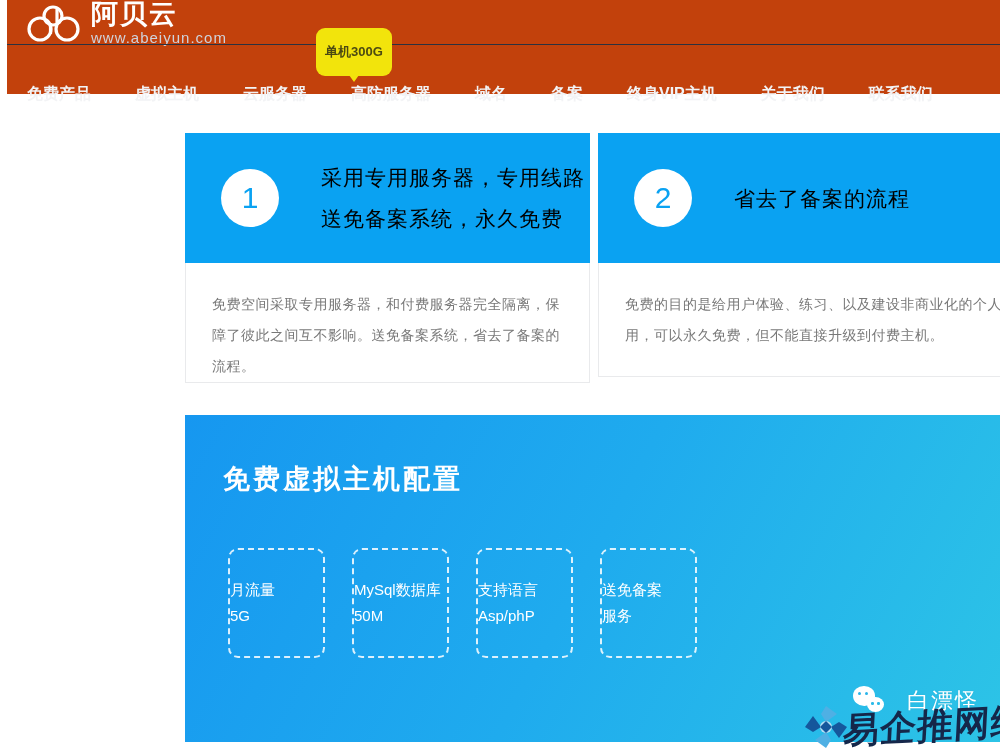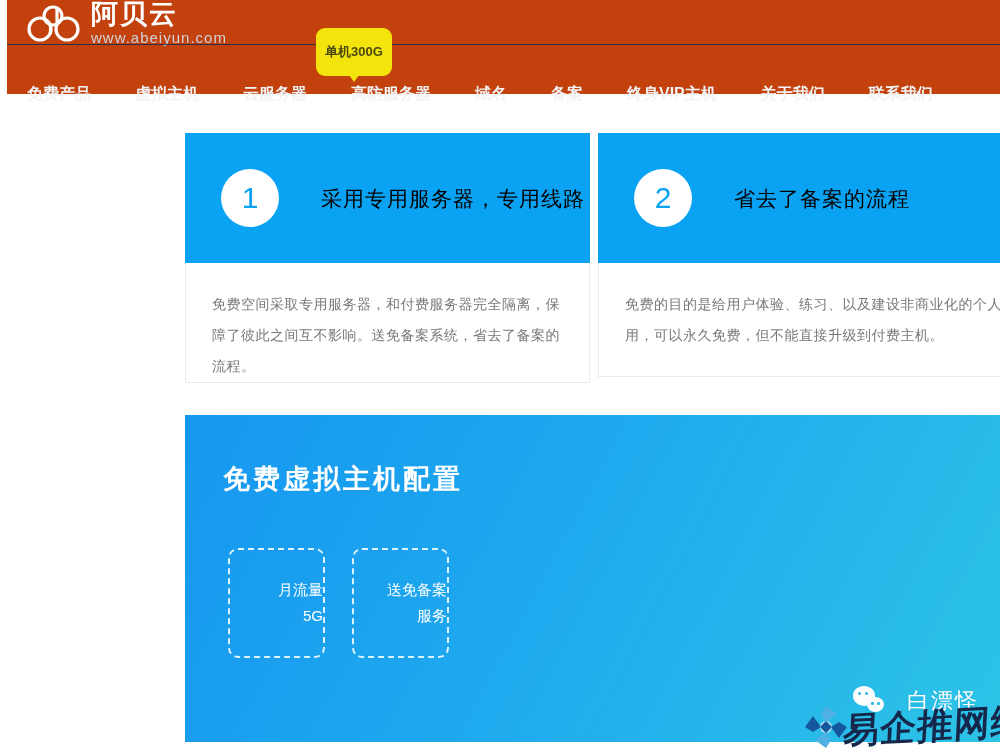--- a/index.html
+++ b/index.html
@@ -39,21 +39,21 @@
     min-height:114px; padding:26px 26px 0 26px; color:#787878; font-size:14px;
     line-height:31px; letter-spacing:0.5px; }
 
   
   .config { position:absolute; left:185px; top:415px; width:900px; height:327px;
     background:linear-gradient(118deg, #1697f0 0%, #1fabee 45%, #2fc8e5 100%); }
   .config-title { position:absolute; left:38px; top:46px; color:#fff; font-size:27px;
     font-weight:bold; letter-spacing:3px;font-family:Liberation Serif, serif; }
   .config-items { position:absolute; left:43px; top:133px; display:flex; }
   .config-box { width:97px; height:110px; margin-right:27px; border:2px dashed rgba(255,255,255,0.85);
-    border-radius:10px; display:flex; flex-direction:column; align-items:flex-end;
+    border-radius:10px; display:flex; flex-direction:column; align-items:flex-start;
     justify-content:center; color:#fff; font-size:15px; line-height:26px; cursor:pointer; }
   .config-box span { white-space:nowrap; }
 
   
   .wechat-tag { position:absolute; left:853px; top:686px; display:flex; align-items:flex-start; }
   .wechat-icon { position:relative; width:36px; height:32px; }
   .wx-big { position:absolute; left:0; top:0; width:22px; height:20px; background:#fff;
     border-radius:50% 50% 48% 52%; }
   .wx-big::before, .wx-big::after { content:""; position:absolute; top:6px; width:3px; height:3px;
     border-radius:50%; background:#28b4ea; }
@@ -104,20 +104,21 @@
     </div>
     <div class="badge">单机300G</div>
   </div>
 
   <div class="features">
     <div class="feature-col1">
       <div class="feature-card">
         <div class="num-circle">1</div>
         <div class="feature-title">
           <div>采用专用服务器，专用线路</div>
+          <div>送免备案系统，永久免费</div>
         </div>
       </div>
       <div class="feature-desc">免费空间采取专用服务器，和付费服务器完全隔离，保障了彼此之间互不影响。送免备案系统，省去了备案的流程。</div>
     </div>
     <div class="feature-col2">
       <div class="feature-card">
         <div class="num-circle">2</div>
         <div class="feature-title">
           <div>省去了备案的流程</div>
         </div>
@@ -125,20 +126,28 @@
       <div class="feature-desc">免费的目的是给用户体验、练习、以及建设非商业化的个人网站使用，可以永久免费，但不能直接升级到付费主机。</div>
     </div>
   </div>
 
   <div class="config">
     <div class="config-title">免费虚拟主机配置</div>
     <div class="config-items">
       <div class="config-box">
         <span>月流量</span>
         <span>5G</span>
+      </div>
+      <div class="config-box">
+        <span>MySql数据库</span>
+        <span>50M</span>
+      </div>
+      <div class="config-box">
+        <span>支持语言</span>
+        <span>Asp/phP</span>
       </div>
       <div class="config-box">
         <span>送免备案</span>
         <span>服务</span>
       </div>
     </div>
   </div>
 
   <div class="wechat-tag">
     <div class="wechat-icon">

